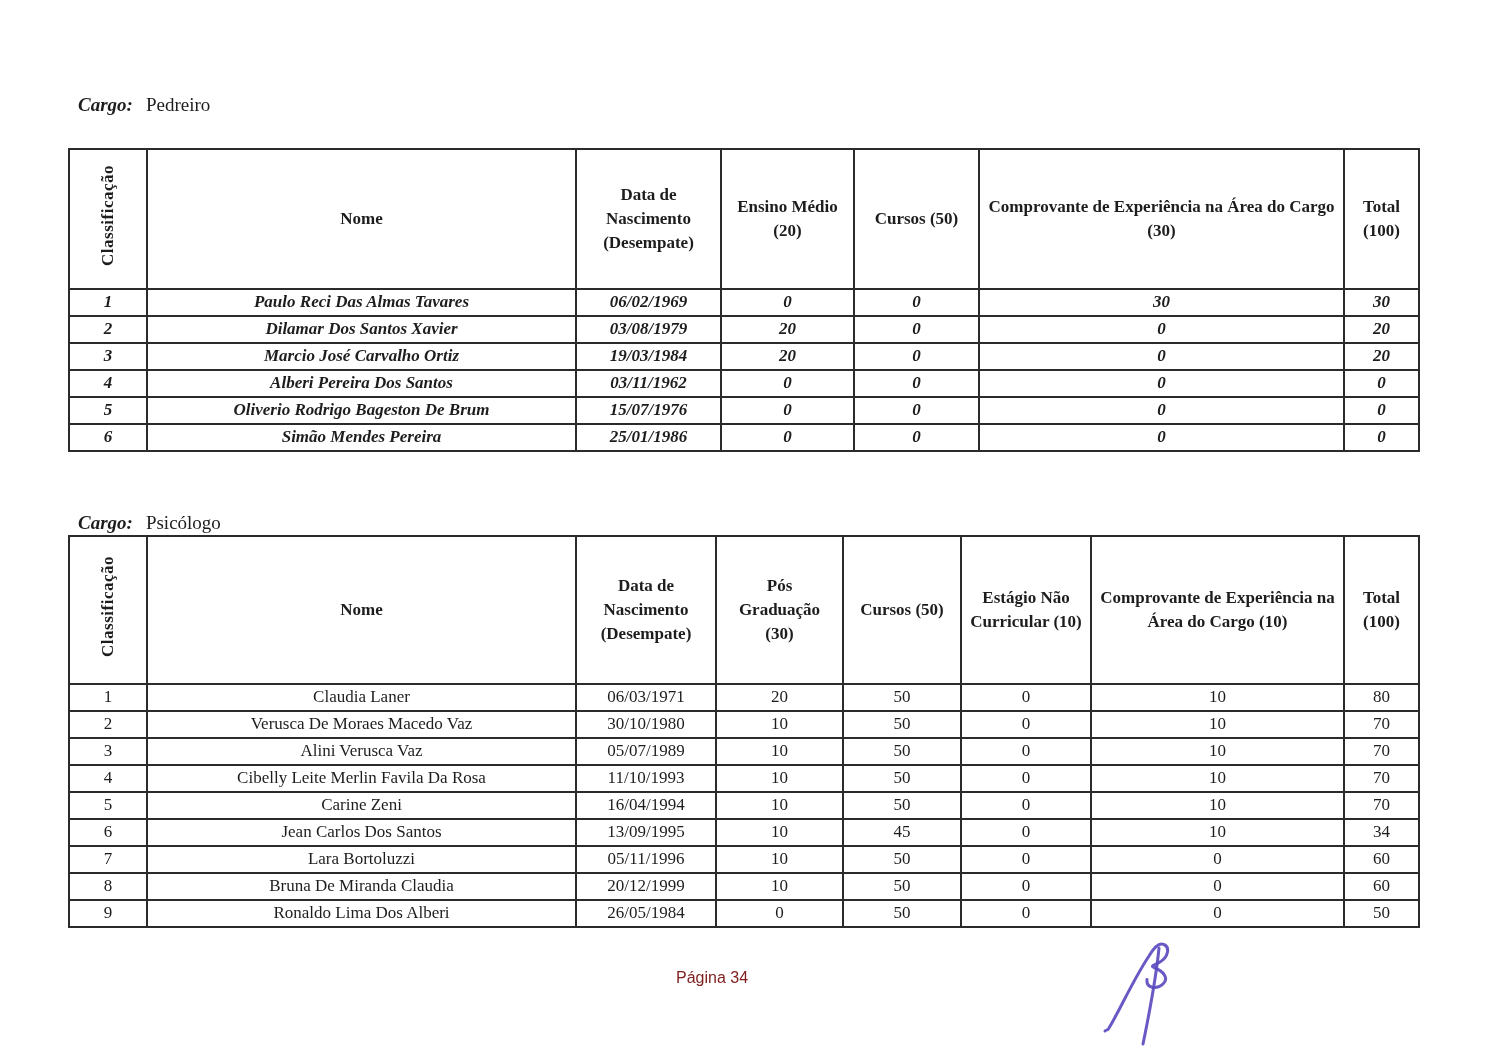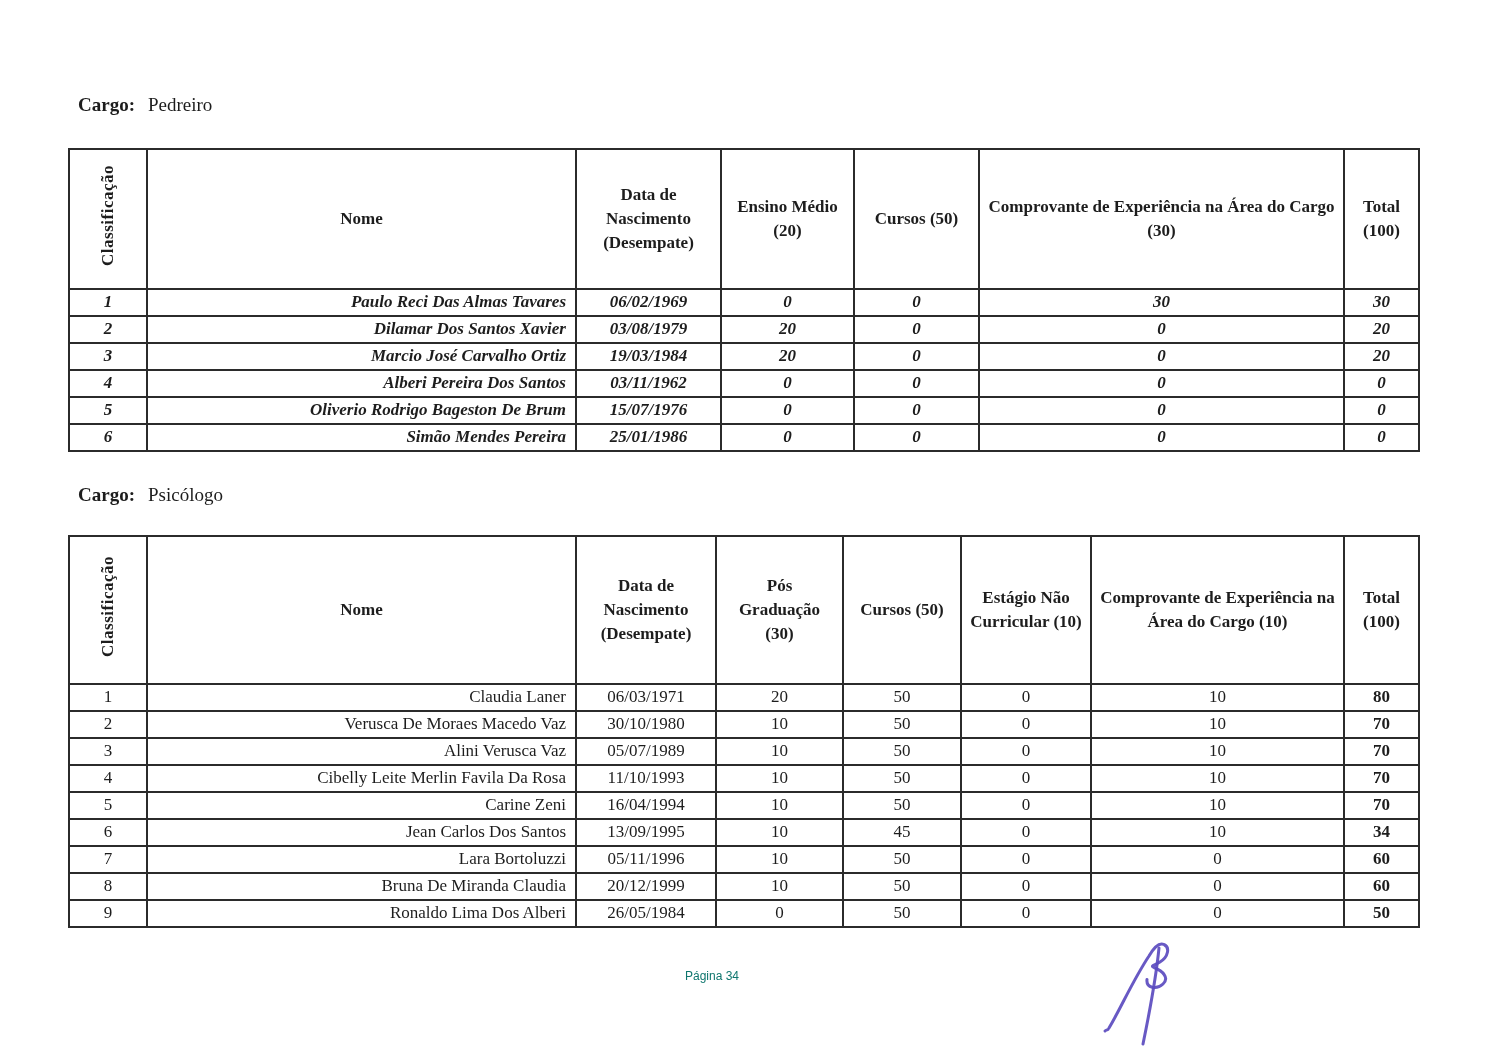--- a/index.html
+++ b/index.html
@@ -6,58 +6,58 @@
   .page {
     position: relative;
     width: 1500px;
     height: 1060px;
     background: #ffffff;
     font-family: "Liberation Serif", serif;
     color: #1d1d1d;
     overflow: hidden;
   }
   .cargo-line { position: absolute; left: 78px; font-size: 19px; white-space: nowrap; }
-  .cargo-label { font-weight: 700; margin-right: 13px; }
+  .cargo-label { font-weight: 700; margin-right: 13px; font-style: italic; }
   .cargo-value { font-weight: 400; }
 
   .doc-table {
     position: absolute;
     left: 68px;
     width: 1350px;
     border-collapse: collapse;
     table-layout: fixed;
     background: #ffffff;
   }
   .doc-table th, .doc-table td { border: 2px solid #2b2b2b; overflow: hidden; }
   .doc-table th {
     font-size: 17px; font-weight: 700; text-align: center;
     vertical-align: middle; padding: 2px 8px; line-height: 1.4;
   }
   .doc-table td {
     font-size: 17px; height: 25px; padding: 0 9px;
     text-align: center; vertical-align: middle; line-height: 1.1;
   }
-  .doc-table td:nth-child(2) { text-align: right; }
+  .doc-table td:nth-child(2) { text-align: center; }
   .doc-table td:nth-child(3) { text-align: center; }
   .t1 thead tr { height: 140px; }
   .t2 thead tr { height: 148px; }
   .t1 tbody td { font-style: italic; font-weight: 700; }
-  .t2 tbody td:last-child { font-weight: 700; }
+  .t2 tbody td:last-child { font-weight: 400; }
   .vert span {
     writing-mode: vertical-rl;
     transform: rotate(180deg);
     display: inline-block;
     font-size: 17px;
     letter-spacing: 0.5px;
   }
   .page-number {
     position: absolute; left: 637px; top: 969px; width: 150px;
     text-align: center;
     font-family: "Liberation Sans", sans-serif;
-    font-size: 12px; color: #0f766e;
+    font-size: 16px; color: #7f1d1d;
   }
   .signature { position: absolute; left: 1096px; top: 938px; width: 96px; height: 112px; }
   .signature path {
     fill: none; stroke-width: 3;
     stroke-linecap: round; stroke-linejoin: round; opacity: 0.92;
   }
 </style>
 </head>
 <body>
 
@@ -139,21 +139,21 @@
           <td>Simão Mendes Pereira</td>
           <td>25/01/1986</td>
           <td>0</td>
           <td>0</td>
           <td>0</td>
           <td>0</td>
         </tr>
       </tbody>
   </table>
 
-  <div class="cargo-line" style="top:484px">
+  <div class="cargo-line" style="top:512px">
     <span class="cargo-label">Cargo:</span><span class="cargo-value">Psicólogo</span>
   </div>
 
   <table class="doc-table t2" style="top:535px">
     <colgroup>
       <col style="width:78px">
         <col style="width:429px">
         <col style="width:140px">
       <col style="width:127px">
         <col style="width:118px">

